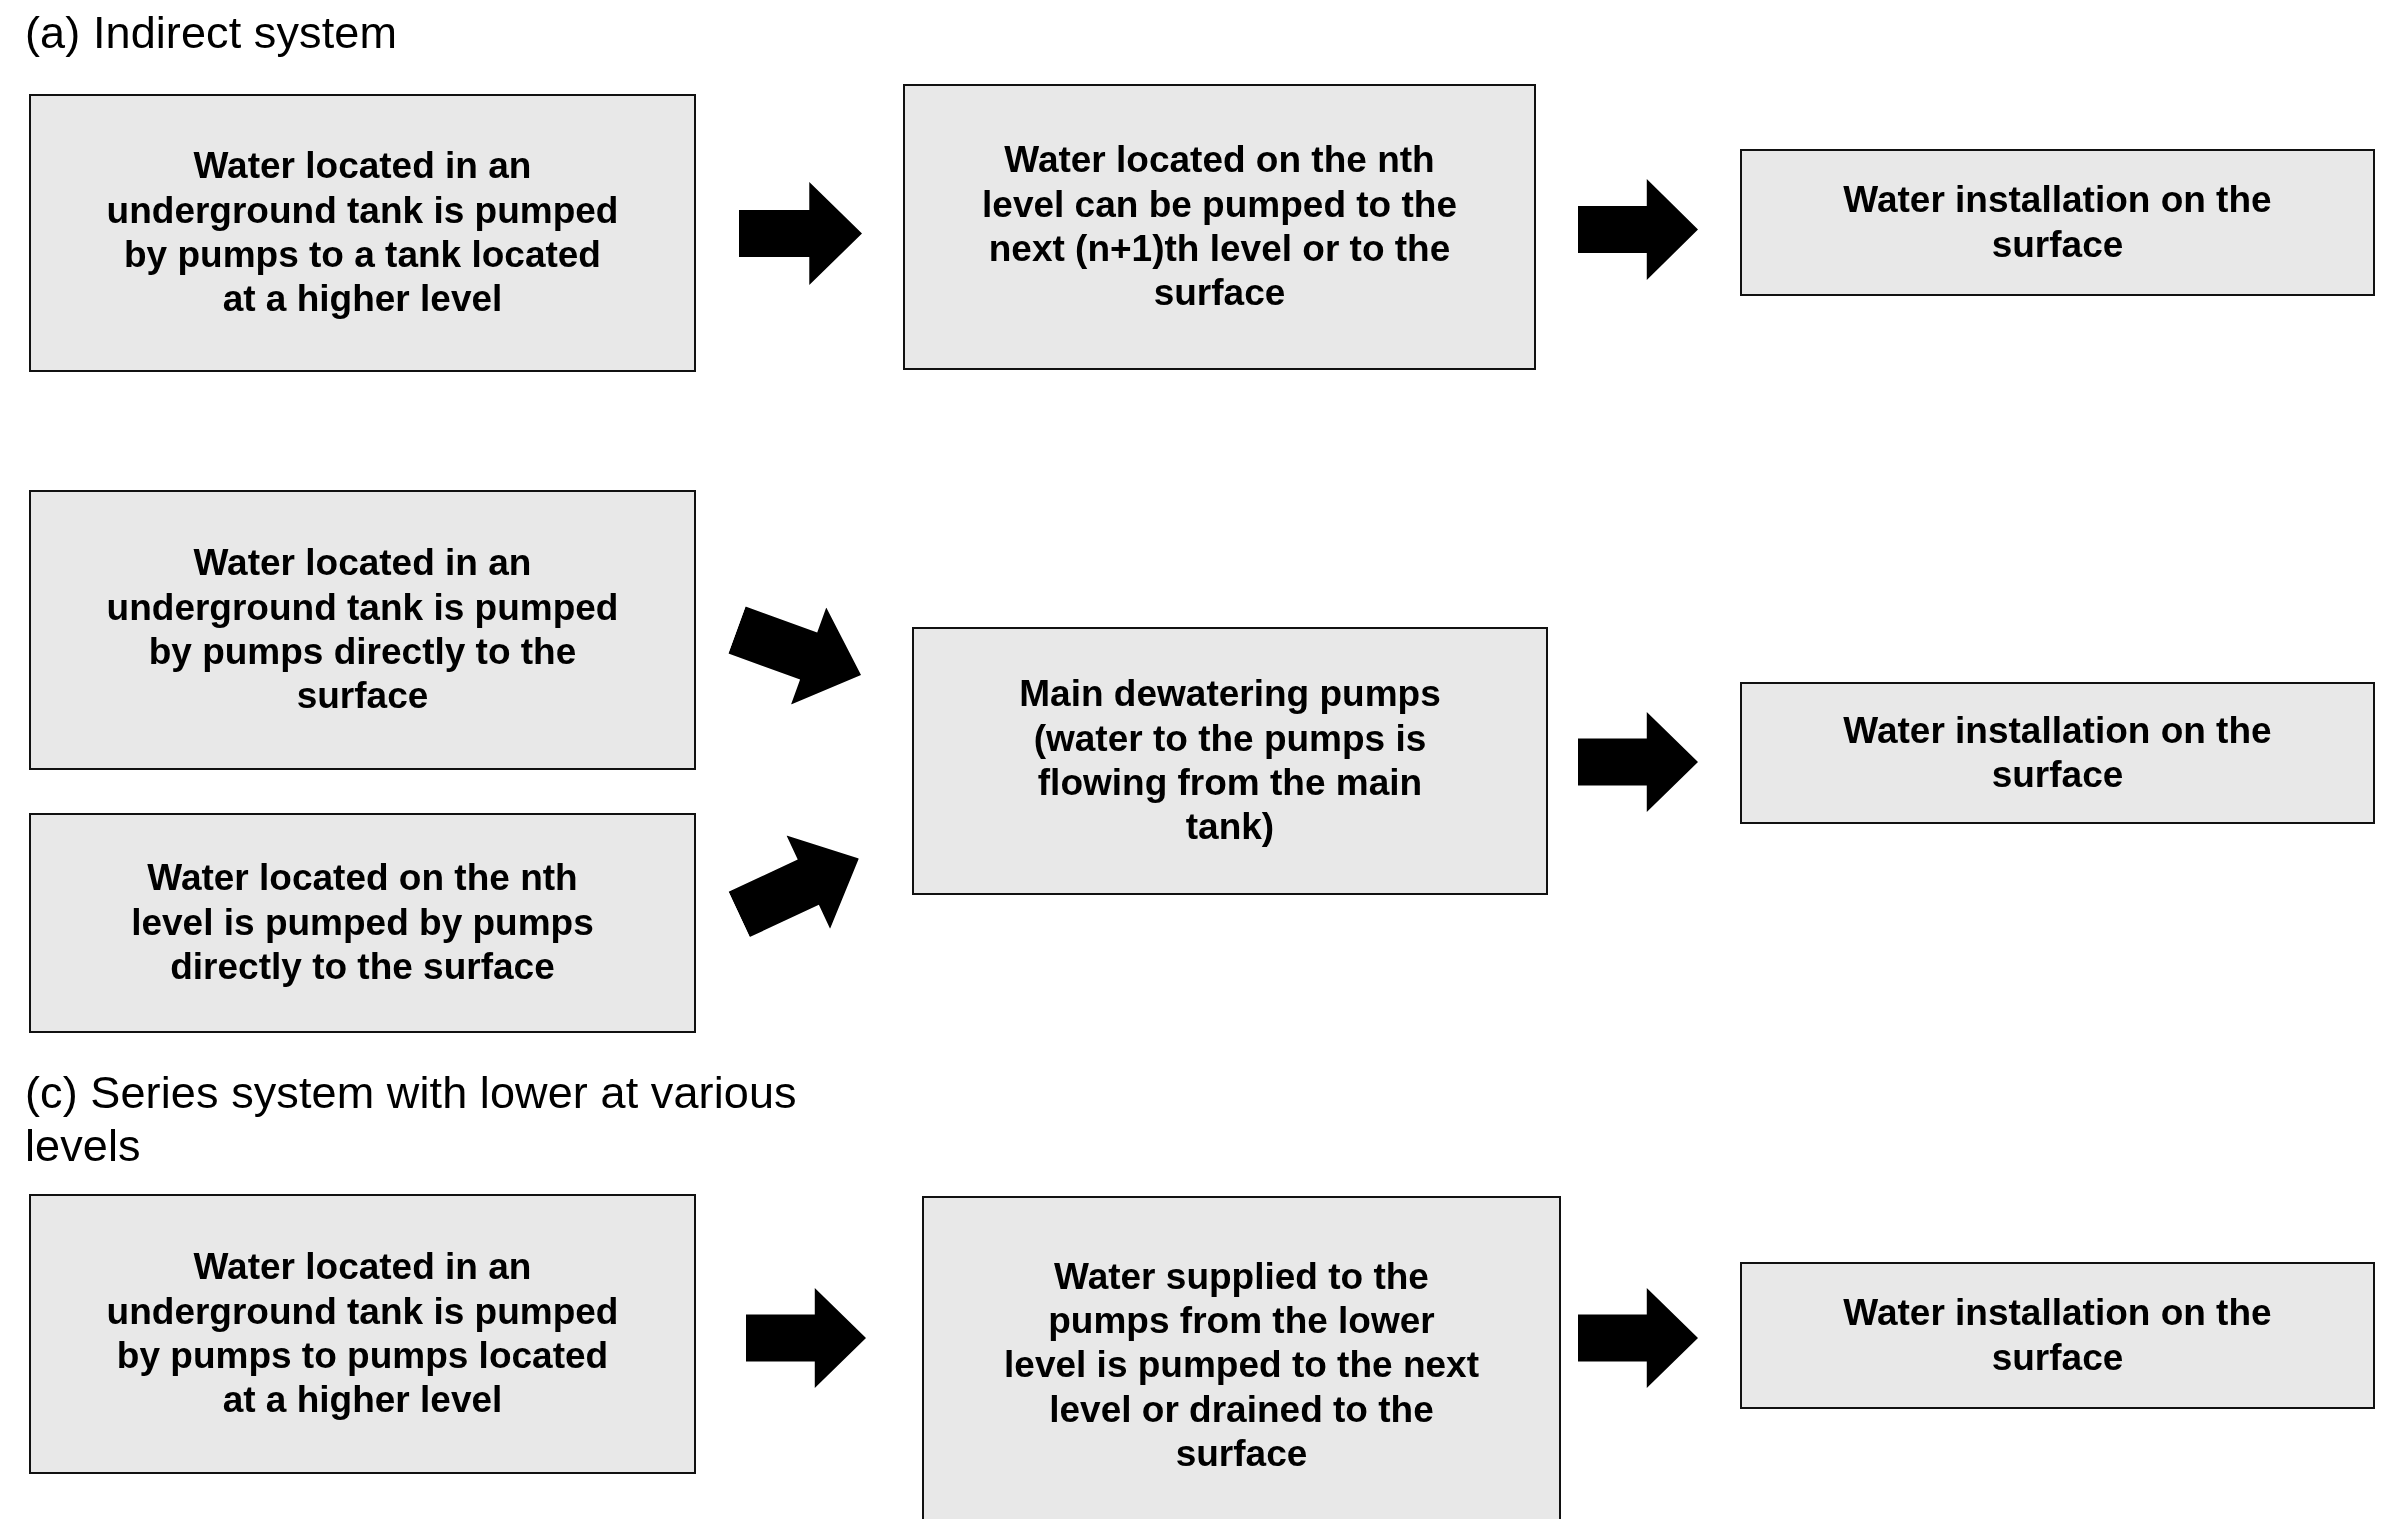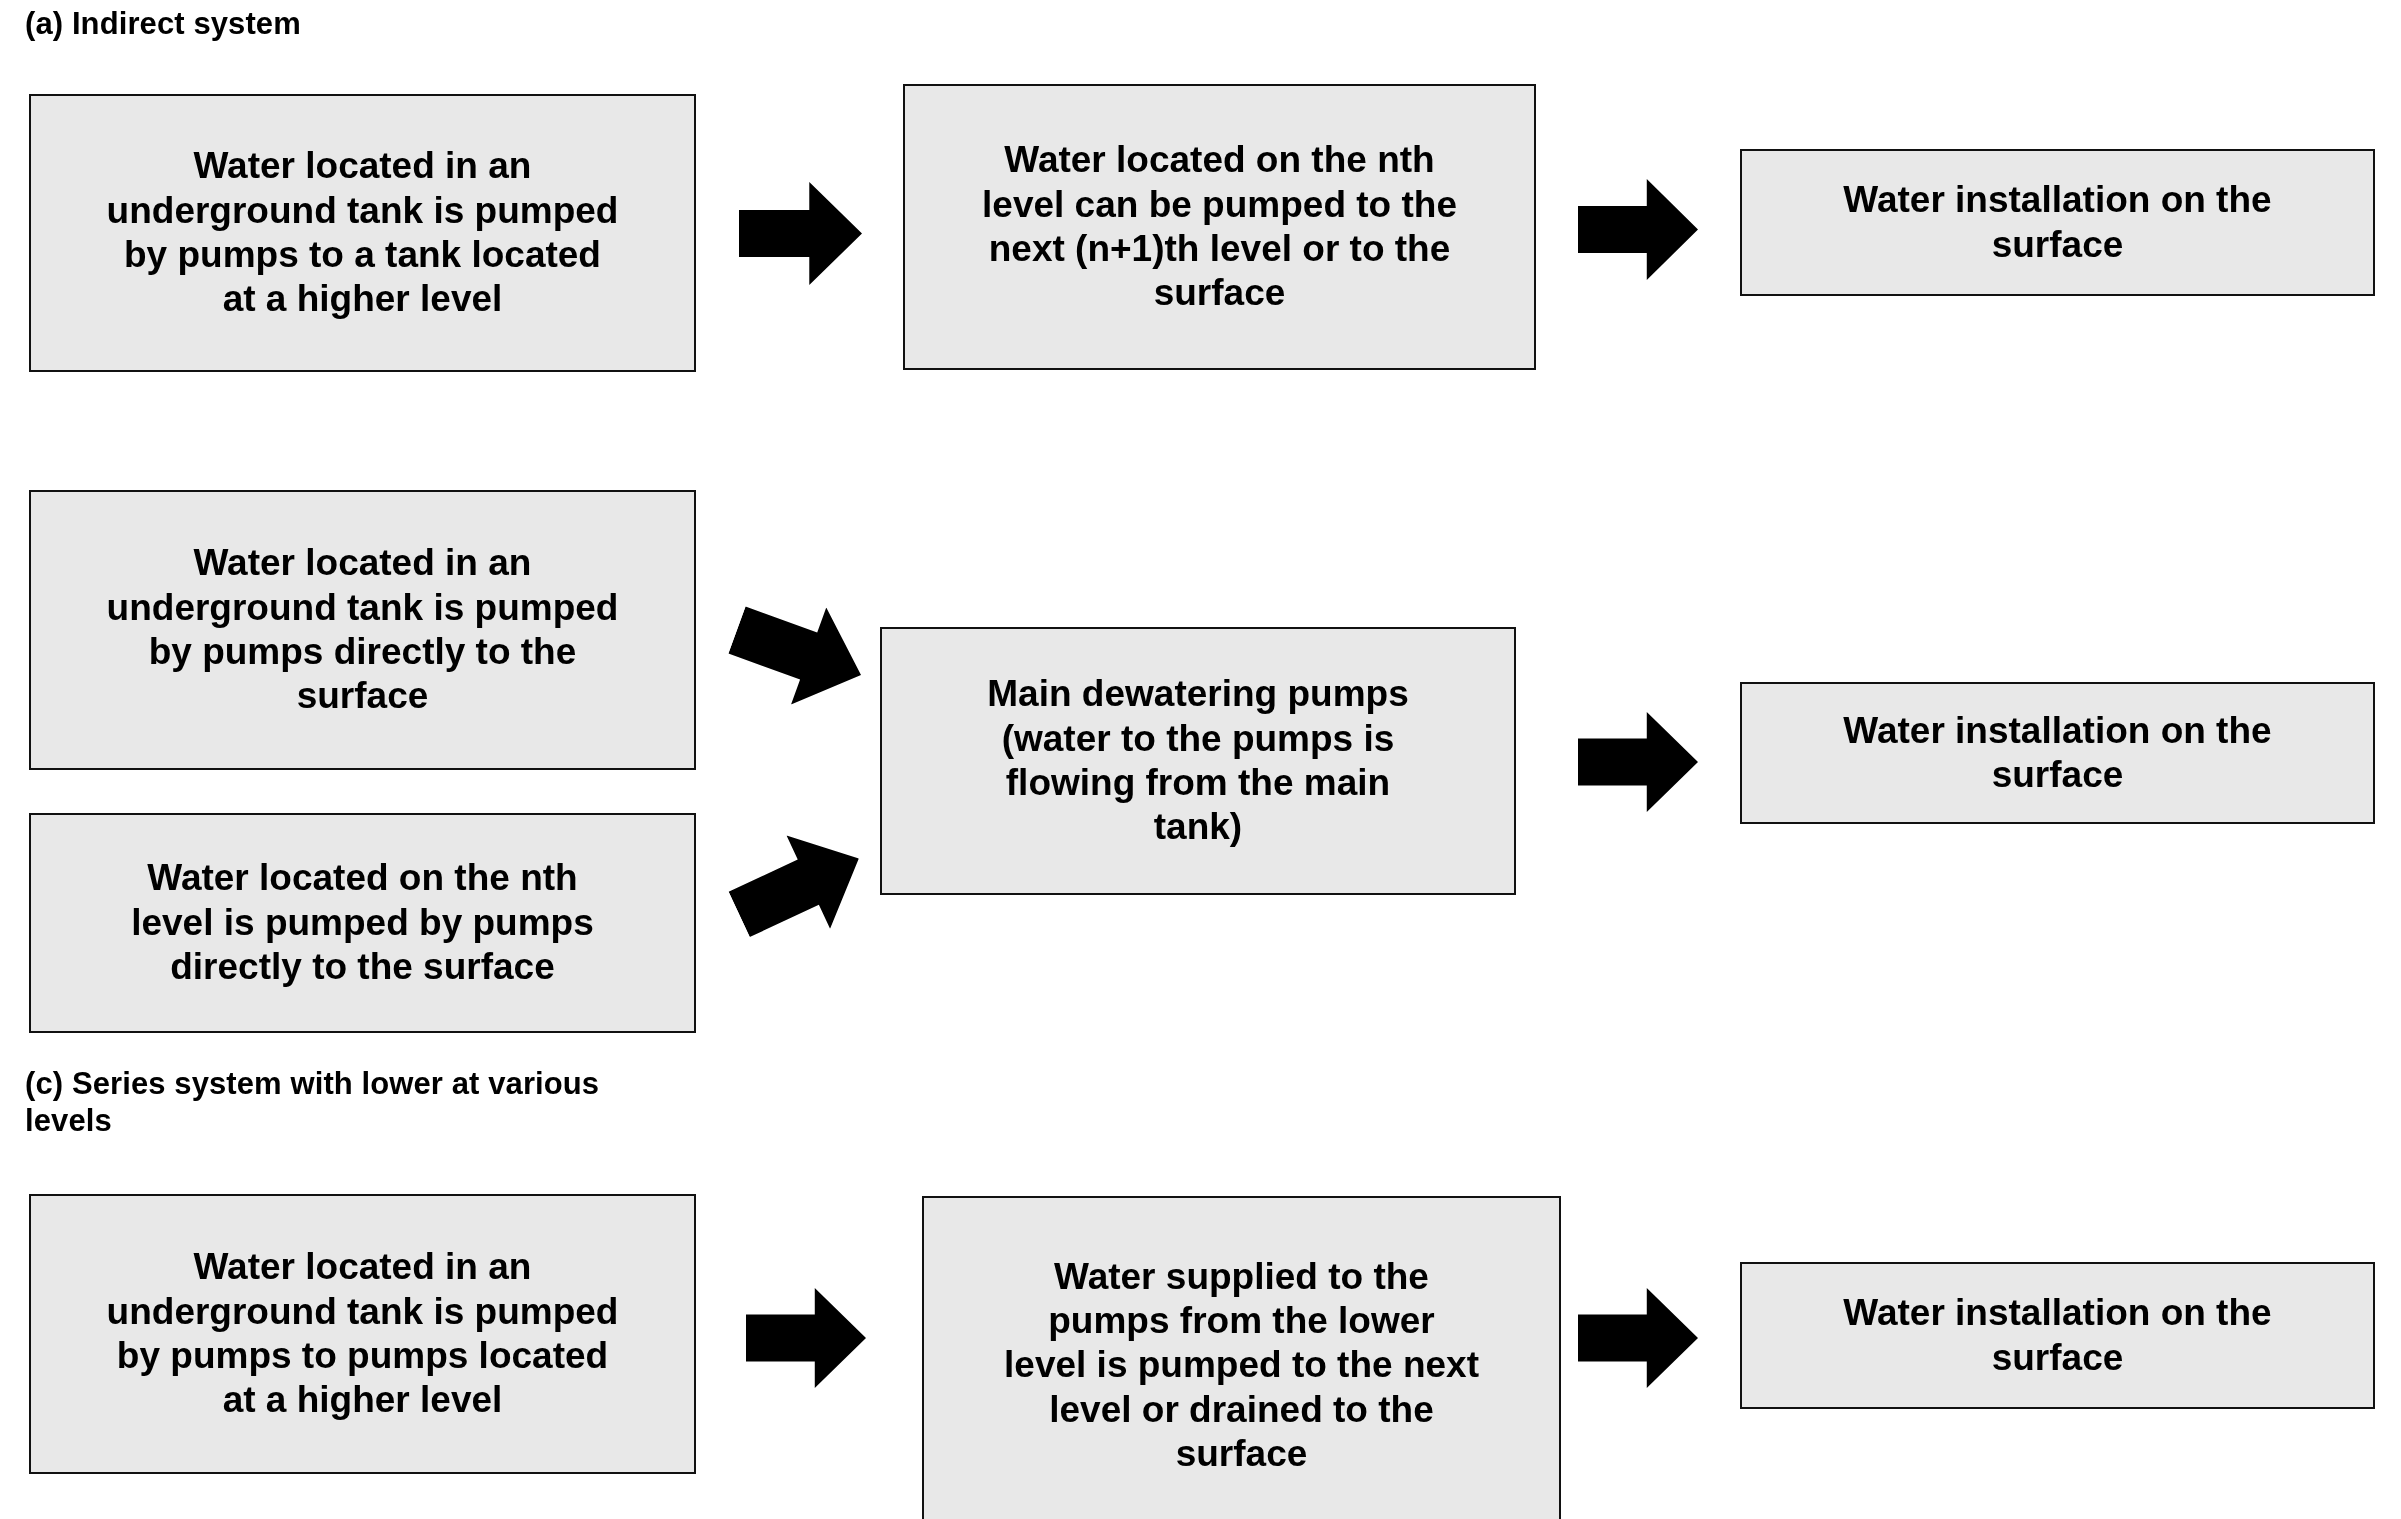--- a/index.html
+++ b/index.html
@@ -13,22 +13,22 @@
   }
   #canvas {
     position: relative;
     width: 2401px;
     height: 1519px;
     background: #ffffff;
     overflow: hidden;
   }
   .section-label {
     position: absolute;
-    font-size: 31px;
-    font-weight: 700;
+    font-size: 45px;
+    font-weight: 400;
     line-height: 1.18;
     color: #000000;
     white-space: pre-line;
     letter-spacing: 0.1px;
   }
   .flow-box {
     position: absolute;
     box-sizing: border-box;
     background: #e8e8e8;
     border: 2.9px solid #111111;
@@ -117,21 +117,21 @@
 level is pumped by pumps
 directly to the surface</span>
   </div>
 
   <div class="arrow" style="left:733px; top:835px; width:132px; height:103px; transform:rotate(-25deg); transform-origin:50% 50%;">
     <svg viewBox="0 0 180 140" preserveAspectRatio="none" aria-hidden="true">
       <polygon points="0,36 104,36 104,0 180,70 104,140 104,104 0,104"></polygon>
     </svg>
   </div>
 
-  <div class="flow-box" style="left:880px; top:627px; width:636px; height:268px;">
+  <div class="flow-box" style="left:912px; top:627px; width:636px; height:268px;">
     <span class="box-text">Main dewatering pumps
 (water to the pumps is
 flowing from the main
 tank)</span>
   </div>
 
   <div class="arrow" style="left:1578px; top:712px; width:120px; height:100px;">
     <svg viewBox="0 0 164 136" preserveAspectRatio="none" aria-hidden="true">
       <polygon points="0,36 94,36 94,0 164,68 94,136 94,100 0,100"></polygon>
     </svg>

